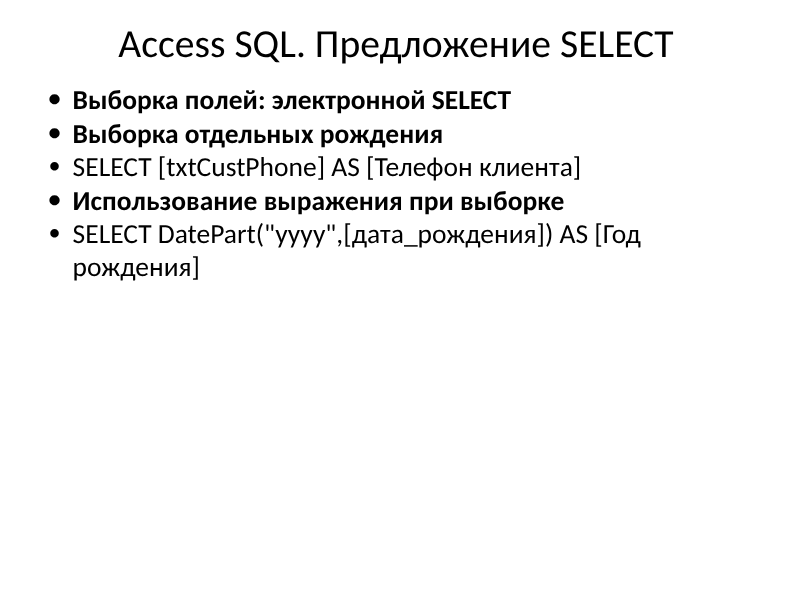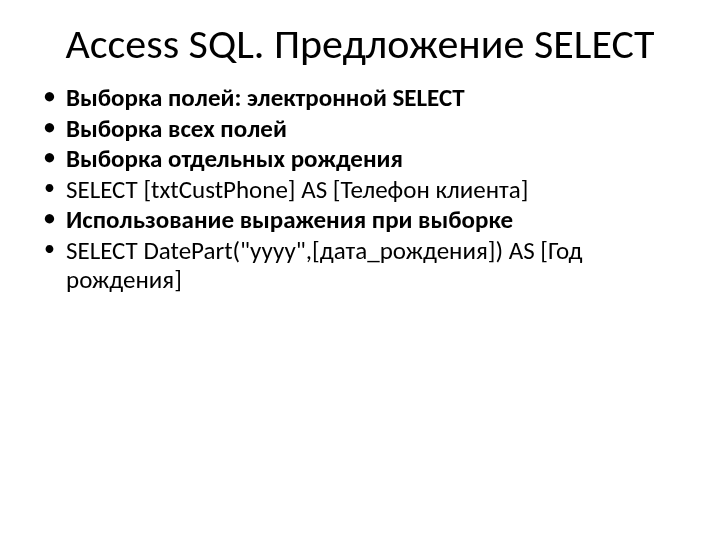--- a/index.html
+++ b/index.html
@@ -9,21 +9,21 @@
     }
     body {
       width: 720px;
       height: 540px;
       background: #ffffff;
       font-family: Calibri, Arial, sans-serif;
       color: #000000;
       padding: 18px 40px 30px 40px;
     }
     .slide-title {
-      font-size: 42px;
+      font-size: 36px;
       font-weight: 400;
       text-align: center;
       margin-bottom: 14px;
       letter-spacing: 0px;
     }
     ul {
       list-style: none;
       padding-left: 0;
     }
     li {
@@ -44,18 +44,17 @@
       font-weight: bold;
     }
   </style>
 </head>
 <body>
 
 <h1 class="slide-title">Access SQL. Предложение SELECT</h1>
 
 <ul>
   <li class="bold"><span>Выборка полей: электронной SELECT</span></li>
-  <li class="bold"><span>Выборка всех полей</span></li>
   <li class="bold"><span>Выборка отдельных рождения</span></li>
   <li><span>SELECT [txtCustPhone] AS [Телефон клиента]</span></li>
   <li class="bold"><span>Использование выражения при выборке</span></li>
   <li><span>SELECT DatePart("yyyy",[дата_рождения]) AS [Год рождения]</span></li>
 </ul>
 
 </body></html>

